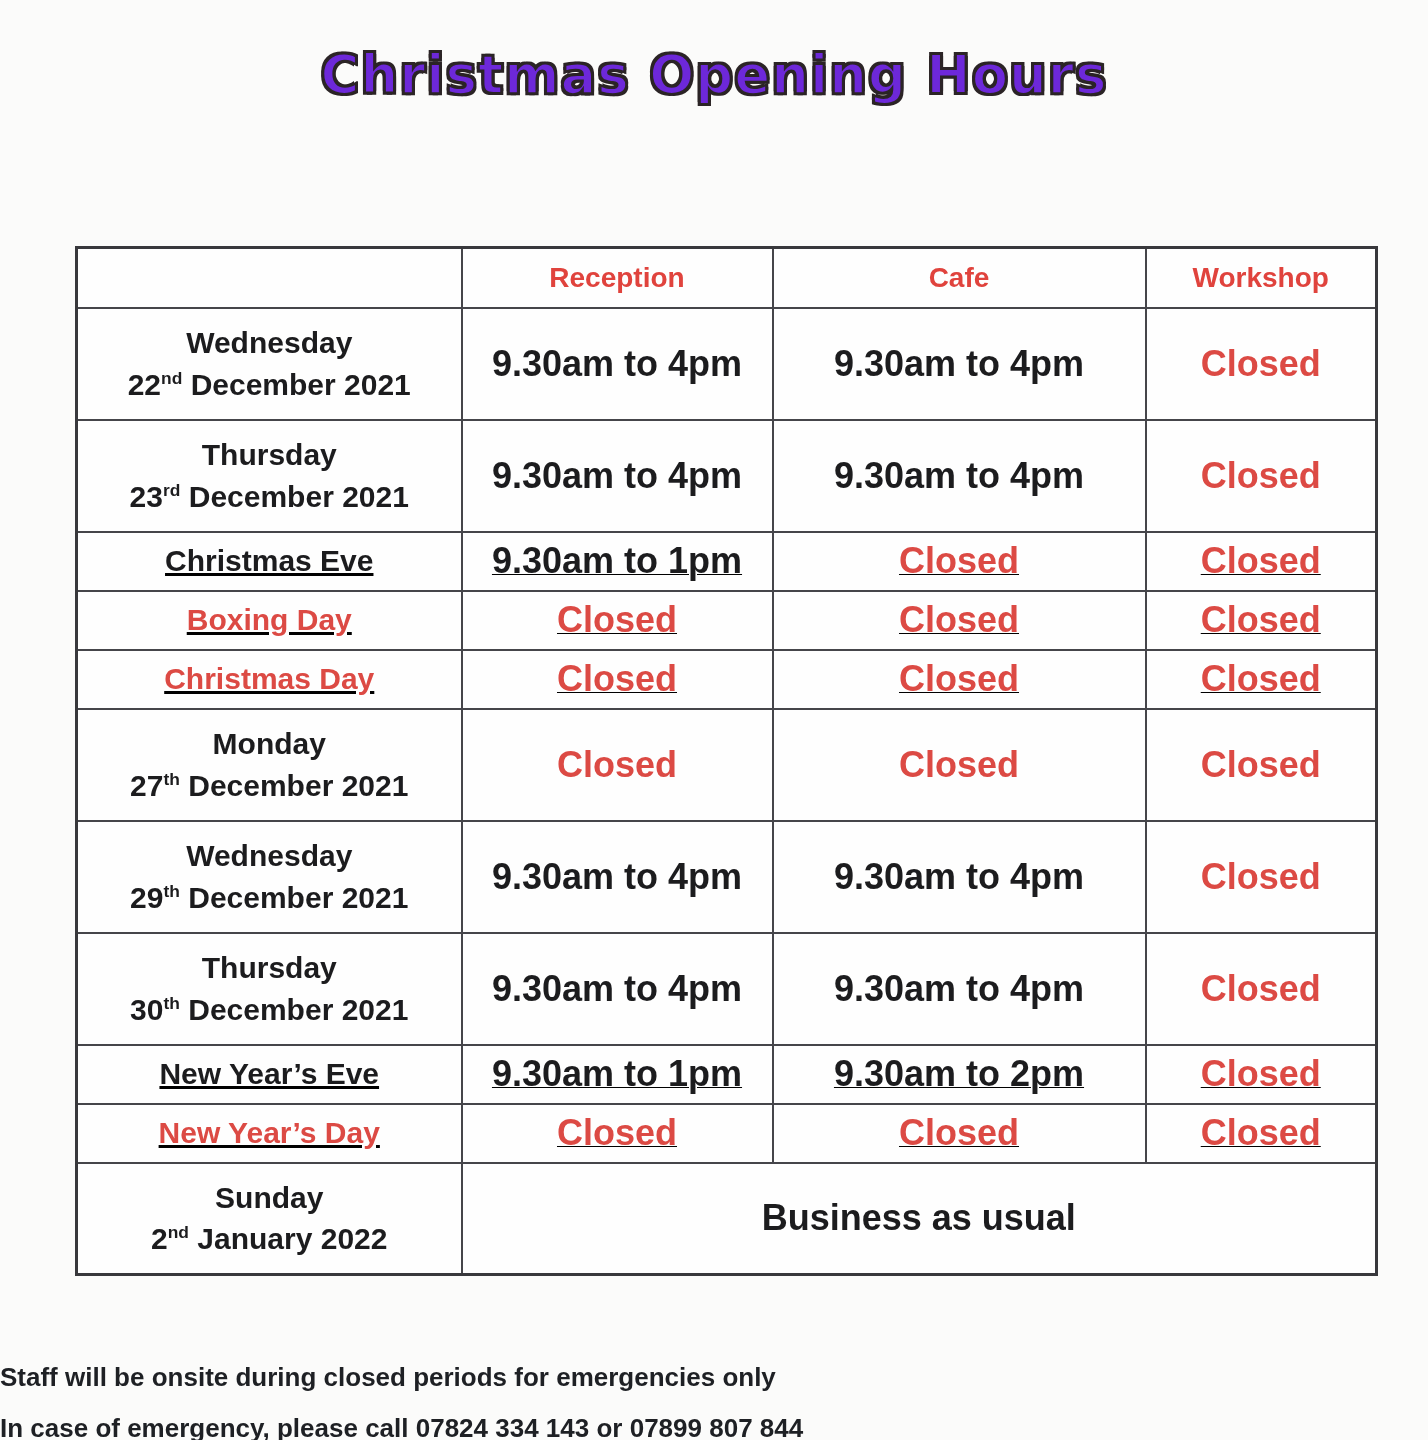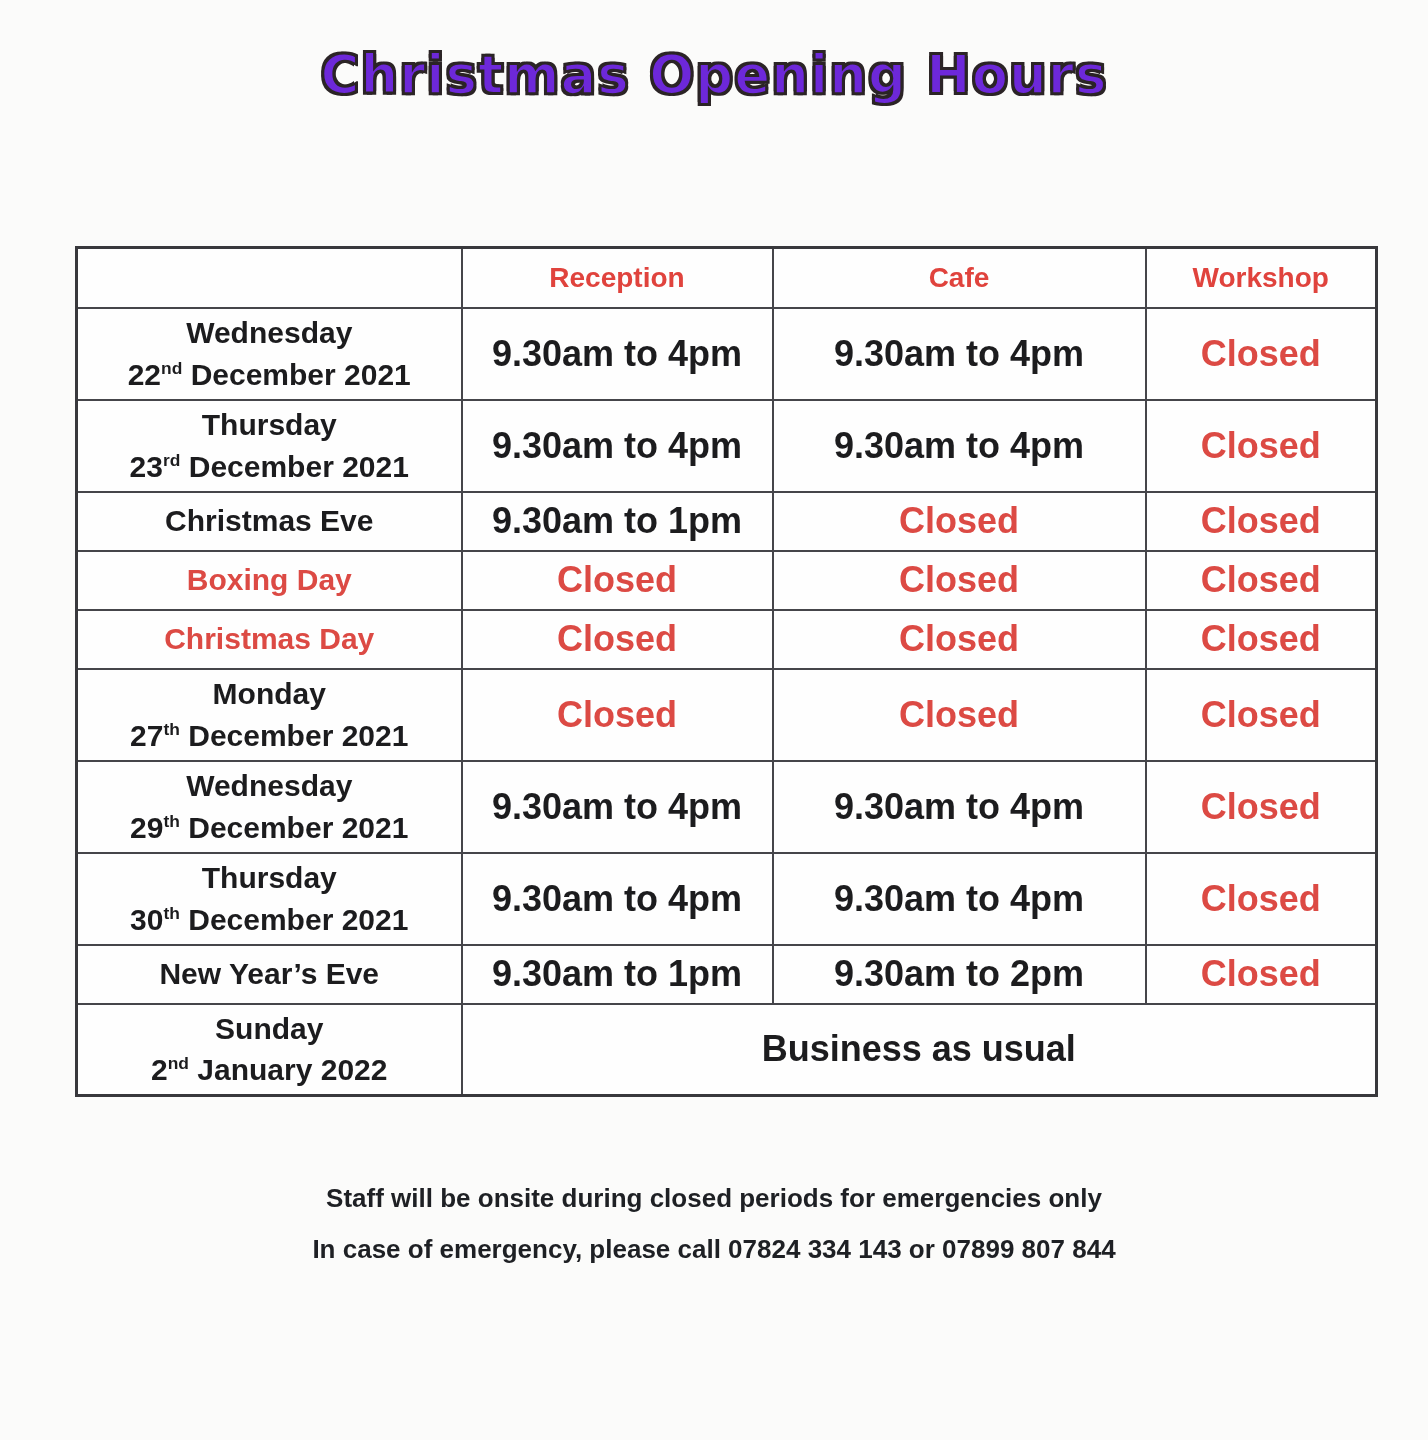--- a/index.html
+++ b/index.html
@@ -47,22 +47,22 @@
     vertical-align: middle;
     padding: 0;
     background: #fefefe;
   }
   col.c1 { width: 385px; }
   col.c2 { width: 311px; }
   col.c3 { width: 373px; }
   col.c4 { width: 231px; }
 
   tr.r-head   { height: 60px; }
-  tr.r-tall   { height: 92px; }
-  tr.r-short  { height: 59px; }
+  tr.r-tall   { height: 112px; }
+  tr.r-short  { height: 59px; text-decoration: underline; }
 
   .head-label {
     font-size: 28px;
     font-weight: bold;
     color: #e0433d;
   }
   .day-line, .date-line, .label-line {
     font-size: 30px;
     font-weight: bold;
     color: #1c1c1e;
@@ -73,21 +73,20 @@
     font-weight: bold;
     color: #1c1c1e;
   }
   .red { color: #dc4a44 !important; }
   sup.ord {
     font-size: 0.58em;
     vertical-align: super;
     line-height: 0;
   }
   .footer-note {
-    text-align: center;
     font-size: 26px;
     font-weight: bold;
     color: #1e2024;
   }
   .footer-note.first  { margin-top: 86px; }
   .footer-note.second { margin-top: 20px; }
 </style>
 </head>
 <body>
 
@@ -191,20 +190,28 @@
 
     <tr class="r-short">
       <td>
             <div class="label-line">New Year’s Eve</div>
           </td>
       <td><span class="cell-text">9.30am to 1pm</span></td>
       <td><span class="cell-text">9.30am to 2pm</span></td>
       <td><span class="cell-text red">Closed</span></td>
     </tr>
 
+    <tr class="r-short">
+      <td>
+            <div class="label-line red">New Year’s Day</div>
+          </td>
+      <td><span class="cell-text red">Closed</span></td>
+      <td><span class="cell-text red">Closed</span></td>
+      <td><span class="cell-text red">Closed</span></td>
+    </tr>
 
     <tr class="r-tall">
       <td>
         <div class="day-line">Sunday</div>
         <div class="date-line"><span>2</span><sup class="ord">nd</sup><span> January 2022</span></div>
       </td>
       <td colspan="3"><span class="cell-text">Business as usual</span></td>
     </tr>
 
   </tbody>

